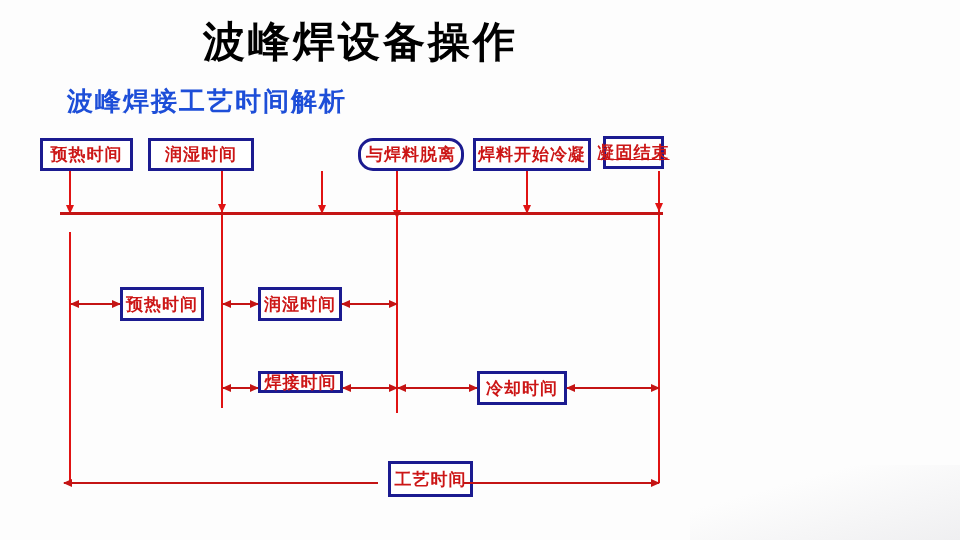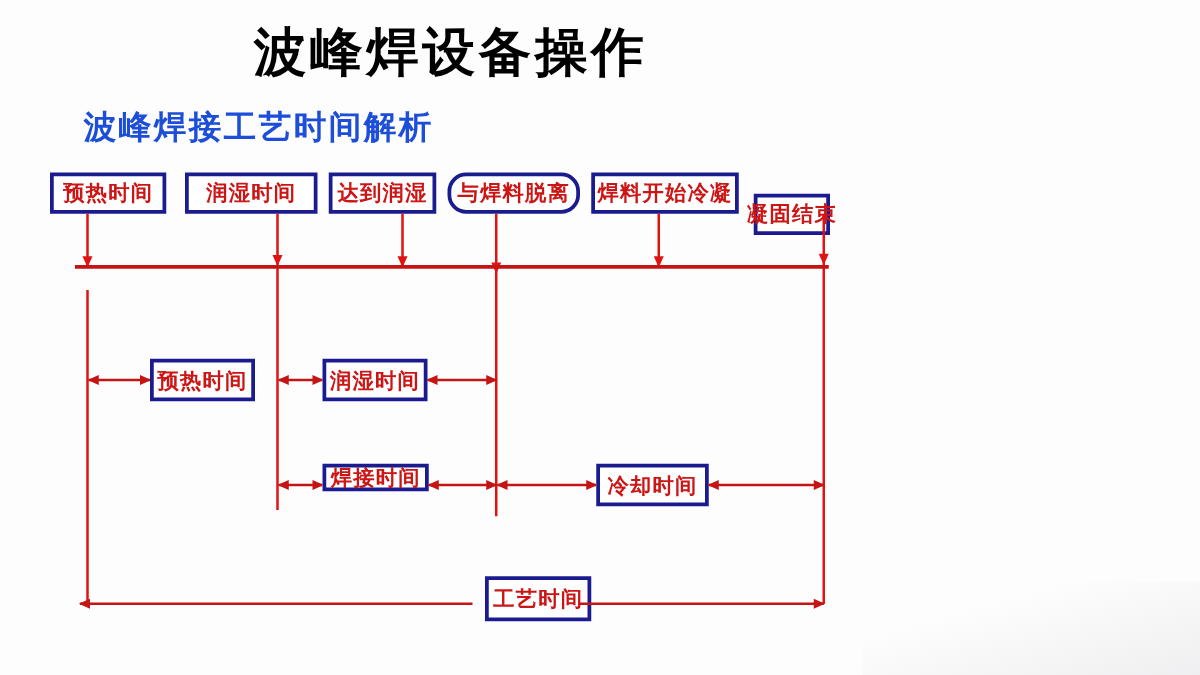--- a/index.html
+++ b/index.html
@@ -65,24 +65,23 @@
 </head>
 <body>
 
 <div id="slide">
 
   <div class="title">波峰焊设备操作</div>
   <div class="subtitle">波峰焊接工艺时间解析</div>
 
   <div class="box" style="left:40px;top:138px;width:93px;height:33px;">预热时间</div>
   <div class="box" style="left:148px;top:138px;width:106px;height:33px;">润湿时间</div>
-  <div class="box" style="left:263px;top:138px;width:86px;height:33px;">达到润湿</div>
   <div class="box" style="left:358px;top:138px;width:106px;height:33px;border-radius:15px;">与焊料脱离</div>
   <div class="box" style="left:473px;top:138px;width:118px;height:33px;">焊料开始冷凝</div>
-  <div class="box" style="left:603px;top:155px;width:61px;height:33px;">凝固结束</div>
+  <div class="box" style="left:603px;top:136px;width:61px;height:33px;text-decoration:underline;">凝固结束</div>
 
   <div class="varrow" style="left:69px;top:171px;height:42px;"></div>
   <div class="vline" style="left:221px;top:171px;height:237px;"></div>
   <div class="ah-down" style="left:218px;top:204px;"></div>
   <div class="varrow" style="left:321px;top:171px;height:42px;"></div>
   <div class="vline" style="left:396px;top:171px;height:242px;"></div>
   <div class="ah-down" style="left:393px;top:210px;"></div>
   <div class="varrow" style="left:526px;top:171px;height:42px;"></div>
   <div class="vline" style="left:658px;top:171px;height:312px;"></div>
   <div class="ah-down" style="left:655px;top:203px;"></div>

